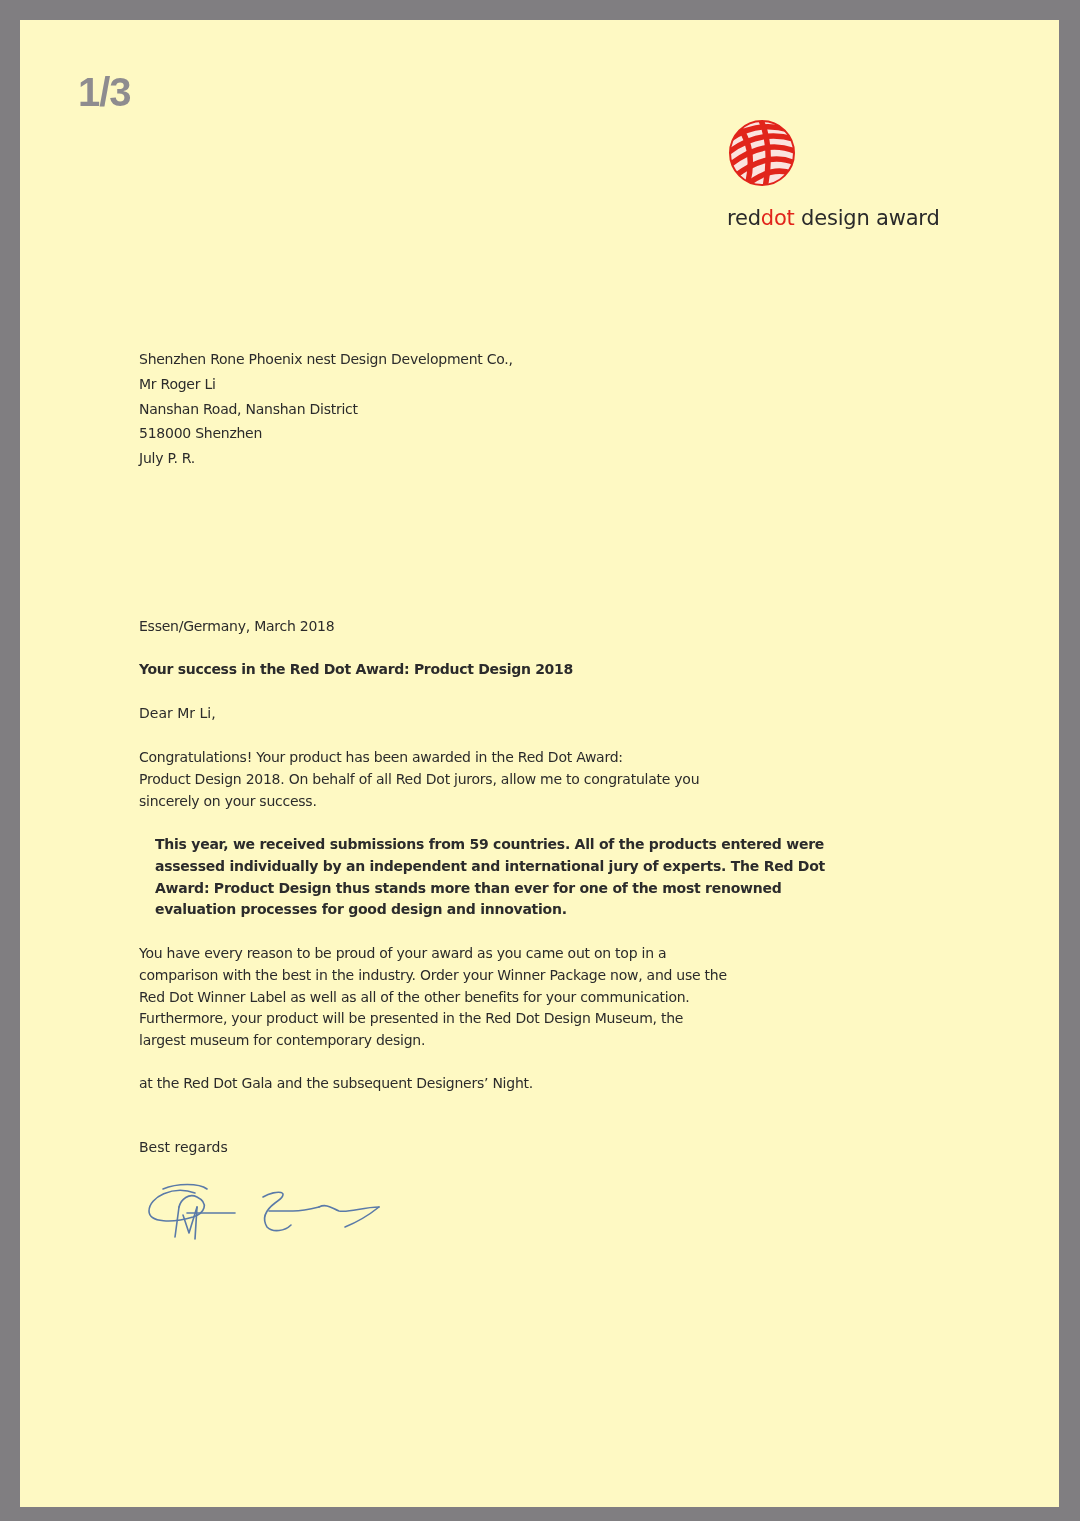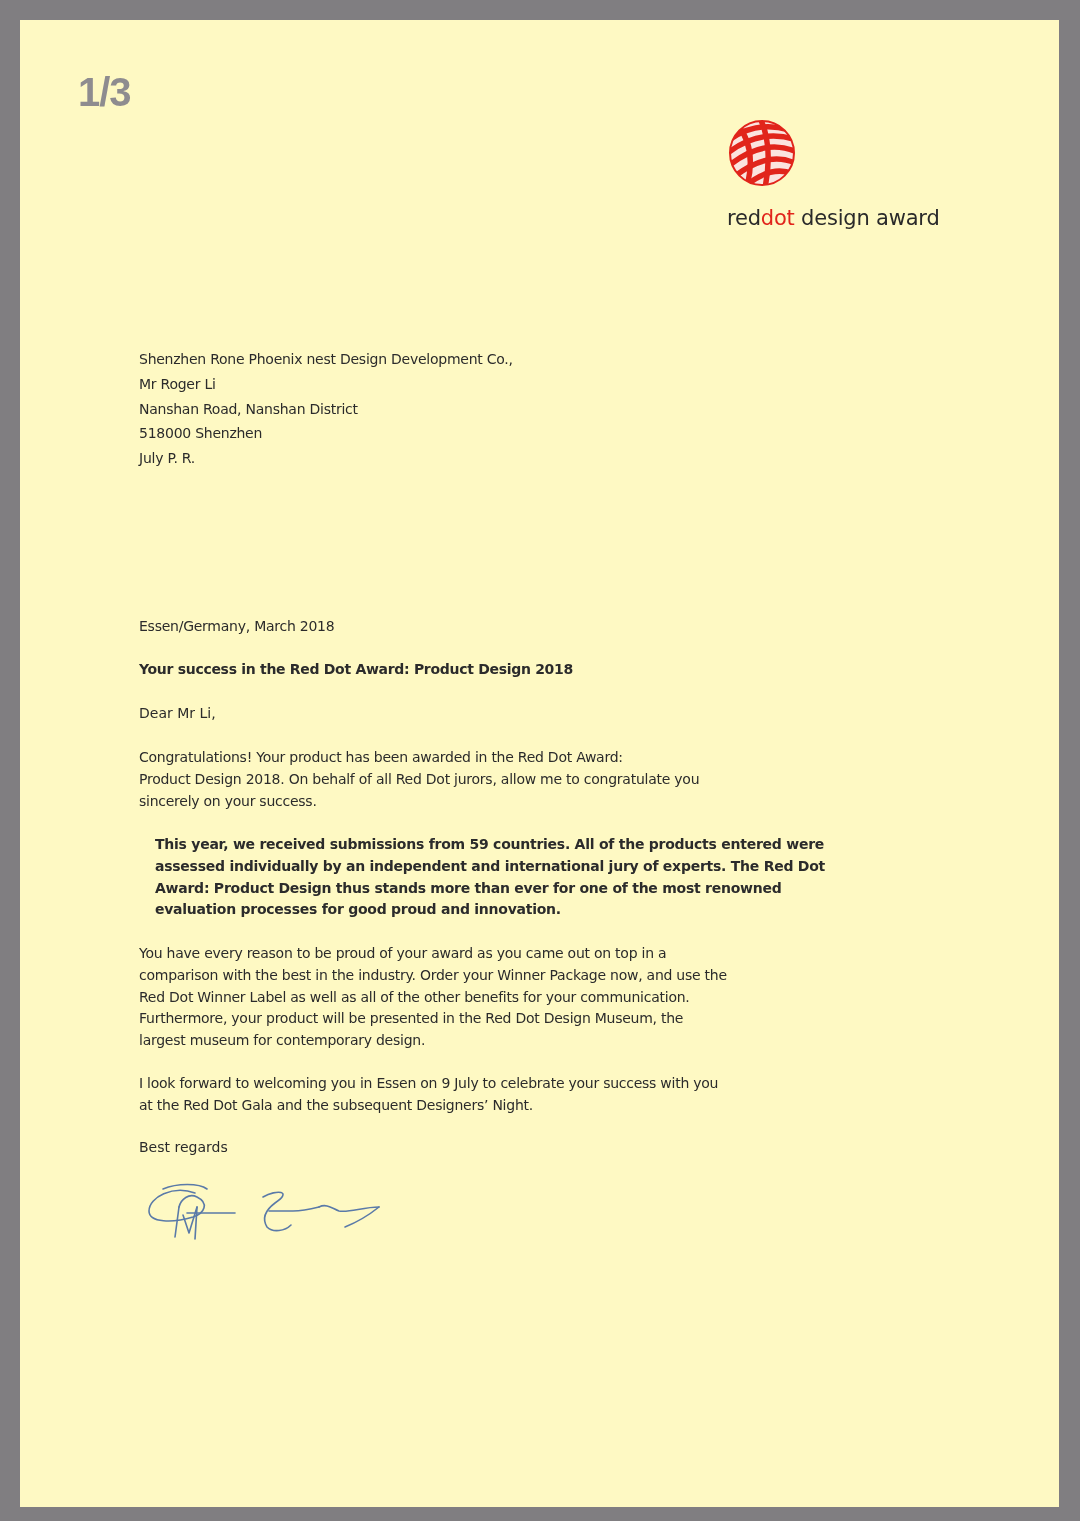--- a/index.html
+++ b/index.html
@@ -112,33 +112,32 @@
     <div class="p para1">
       <span class="line">Congratulations! Your product has been awarded in the Red Dot Award:</span>
       <span class="line">Product Design 2018. On behalf of all Red Dot jurors, allow me to congratulate you</span>
       <span class="line">sincerely on your success.</span>
     </div>
 
     <div class="p para2">
       <span class="line">This year, we received submissions from 59 countries. All of the products entered were</span>
       <span class="line">assessed individually by an independent and international jury of experts. The Red Dot</span>
       <span class="line">Award: Product Design thus stands more than ever for one of the most renowned</span>
-      <span class="line">evaluation processes for good proud and innovation.</span>
+      <span class="line">evaluation processes for good design and innovation.</span>
     </div>
 
     <div class="p para3">
       <span class="line">You have every reason to be proud of your award as you came out on top in a</span>
       <span class="line">comparison with the best in the industry. Order your Winner Package now, and use the</span>
       <span class="line">Red Dot Winner Label as well as all of the other benefits for your communication.</span>
       <span class="line">Furthermore, your product will be presented in the Red Dot Design Museum, the</span>
       <span class="line">largest museum for contemporary design.</span>
     </div>
 
     <div class="p para4">
-      <span class="line">I look forward to welcoming you in Essen on 9 July to celebrate your success with you</span>
       <span class="line">at the Red Dot Gala and the subsequent Designers’ Night.</span>
     </div>
 
     <div class="closing">Best regards</div>
 
     <svg class="signature" viewBox="0 0 240 80">
       <g fill="none" stroke="#5a7aa8" stroke-width="1.6" stroke-linecap="round" stroke-linejoin="round">
         <path d="M52 16 C 30 8, 6 20, 6 34 C 6 46, 30 46, 50 40 C 62 36, 66 26, 54 20 C 46 16, 38 22, 36 30"></path>
         <path d="M20 12 C 34 6, 56 6, 64 12"></path>
         <path d="M36 30 L 32 60"></path>

